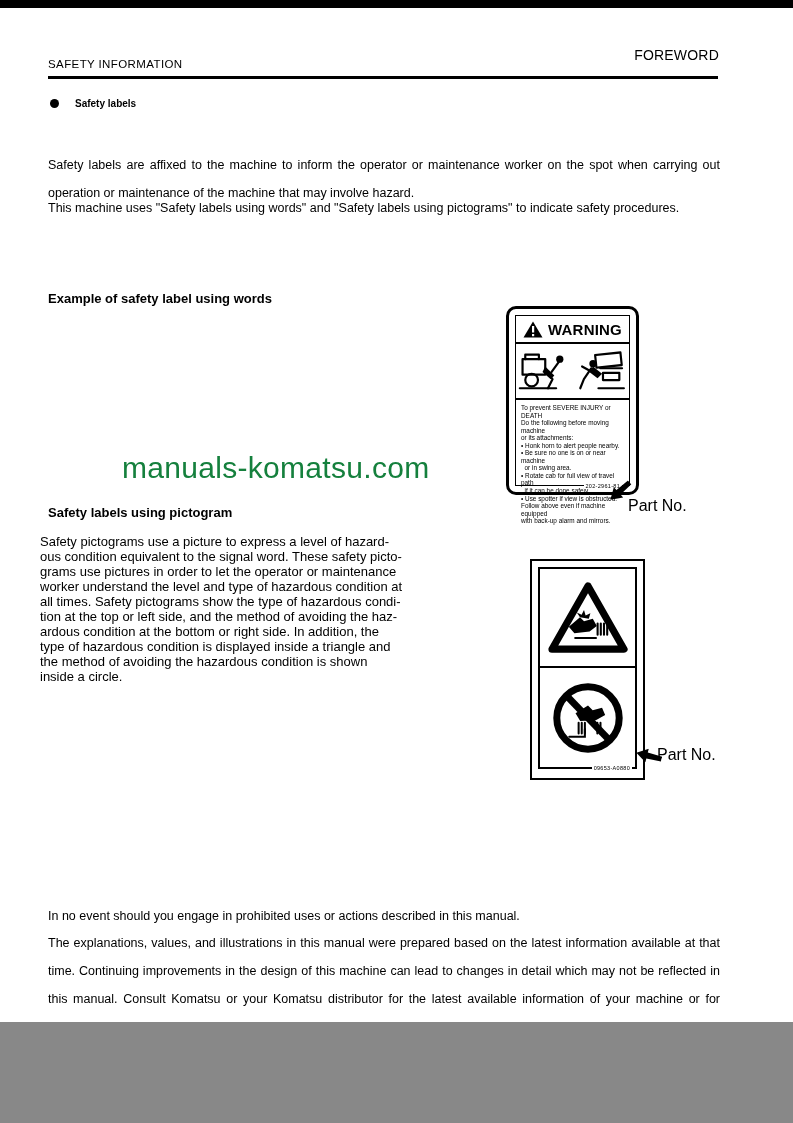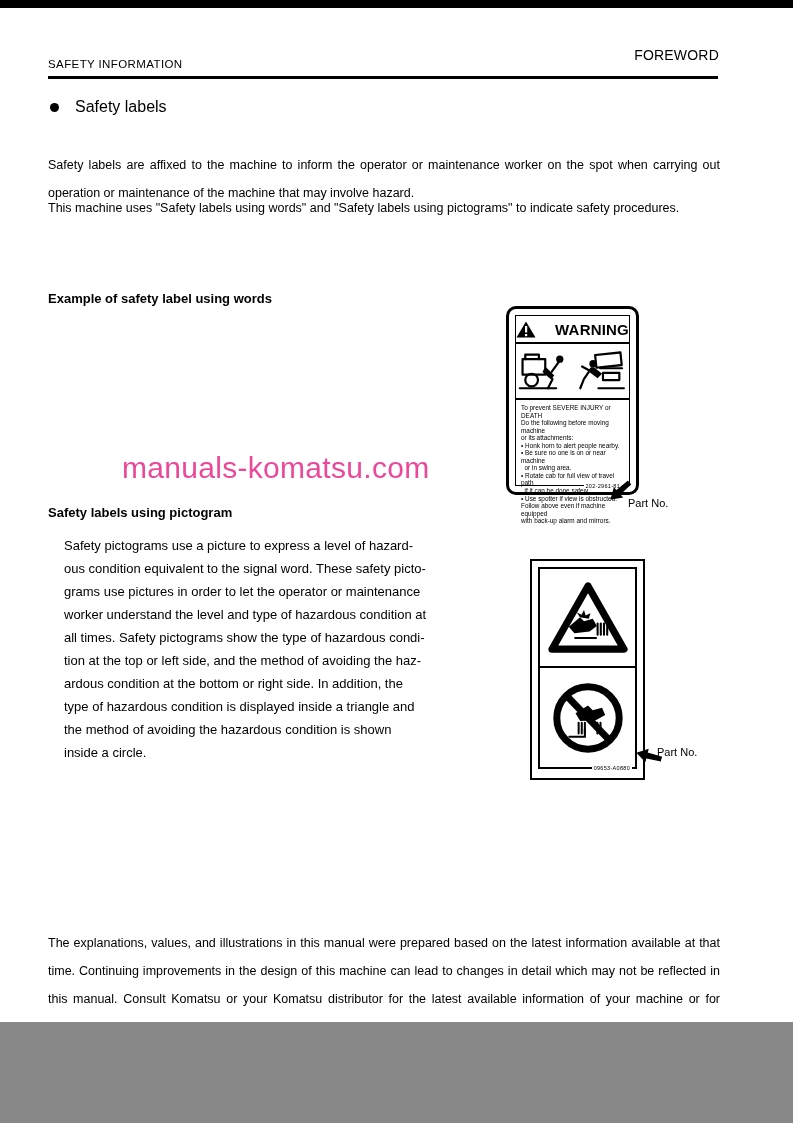--- a/index.html
+++ b/index.html
@@ -12,53 +12,53 @@
   .scan-bar { position:absolute; top:0; left:0; width:793px; height:8px; background:#000; }
 
   
   .header-left { position:absolute; left:48px; top:58px; font-size:11.5px; letter-spacing:0.4px; }
   .header-right { position:absolute; right:74px; top:47px; font-size:14px; letter-spacing:0.2px;margin-left:39px; }
   .header-rule { position:absolute; left:48px; top:76px; width:670px; height:3px; background:#000; }
 
   
   .bullet-heading { position:absolute; left:50px; top:98px; display:flex; align-items:center; gap:16px; }
   .bullet-dot { width:9px; height:9px; border-radius:50%; background:#000; flex:0 0 auto; }
-  .bullet-heading .txt { font-weight:normal; font-size:16px; }
+  .bullet-heading .txt { font-weight:bold; font-size:10px; }
   .subheading { position:absolute; left:48px; font-weight:bold; font-size:13px; }
   #words-heading { top:249px;margin-top:42px; }
   #picto-heading { top:505px; }
 
   
   .para {
     position:absolute; left:48px; width:672px;
     font-size:12.5px; line-height:28px; text-align:justify;
   }
   #p1 { top:151px; }
   #p2 { top:194px; }
   #c1 { top:799px; }
   #c2 { top:859px; }
   #c3 { top:902px; }
   #c4 { top:929px; }
   #note { top:1029px; }
 
   #picto-para {
-    position:absolute; left:64px; top:534px; width:424px;
-    font-size:13px; line-height:23px; white-space:pre-line;
+    position:absolute; left:40px; top:534px; width:424px;
+    font-size:13px; line-height:15px; white-space:pre-line;
   }
 
   .watermark {
     position:absolute; left:122px; top:451px;
-    font-size:30px; color:#ec4899; letter-spacing:0.3px;
+    font-size:30px; color:#15803d; letter-spacing:0.3px;
   }
 
   
   #warn-label { position:absolute; left:506px; top:306px; width:133px; height:189px; }
   .warn-outer { position:absolute; inset:0; border:3px solid #000; border-radius:10px; background:#fff; }
   .warn-inner { position:absolute; left:6px; top:6px; right:6px; bottom:6px; border:1px solid #000; }
-  .warn-header { height:26px; border-bottom:2px solid #000; display:flex; align-items:center; justify-content:space-between; gap:5px; }
+  .warn-header { height:26px; border-bottom:2px solid #000; display:flex; align-items:center; justify-content:center; gap:5px; }
   .warn-word { font-weight:bold; font-size:15px; letter-spacing:0.2px; }
   .warn-pics { height:52px; border-bottom:2px solid #000; display:flex; align-items:center; justify-content:space-around; padding:1px 2px; }
   .warn-text {
     padding:4px 2px 0 5px; font-size:6.4px; line-height:7.55px;
     white-space:pre-line; letter-spacing:0;
   }
   .warn-part {
     position:absolute; right:7px; bottom:-4px; background:#fff;
     font-size:5.5px; padding:0 2px; letter-spacing:0.3px;
   }
@@ -67,21 +67,21 @@
   #picto-label { position:absolute; left:530px; top:559px; width:111px; height:217px; border:2px solid #000; background:#fff; }
   .picto-inner { position:absolute; left:6px; right:6px; top:6px; bottom:9px; border:2px solid #000; }
   .picto-cell { height:50%; box-sizing:border-box; display:flex; align-items:center; justify-content:center; }
   .picto-cell.top { border-bottom:2px solid #000; }
   .picto-part {
     position:absolute; right:3px; bottom:-4px; background:#fff;
     font-size:5.5px; padding:0 2px; letter-spacing:0.3px;
   }
 
   
-  .part-caption { position:absolute; font-size:11px; }
+  .part-caption { position:absolute; font-size:16px; }
   #part1-caption { left:628px; top:497px; }
   #part2-caption { left:657px; top:746px; }
   .part-arrow { position:absolute; }
   #part1-arrow { left:607px; top:484px; transform:rotate(-42deg); }
   #part2-arrow { left:636px; top:749px; transform:rotate(14deg); }
 
   .footer-page { position:absolute; left:64px; top:1070px; font-weight:bold; font-size:13px; letter-spacing:0.5px; }
 </style>
 </head>
 <body>
@@ -202,17 +202,18 @@
       </div>
       <div class="picto-part">09653-A0880</div>
     </div>
   </div>
 
   <svg class="part-arrow" id="part2-arrow" width="26" height="14" viewBox="0 0 26 14">
     <polygon points="0,7 11,0 11,4 26,4.5 26,9.5 11,10 11,14" fill="#000"></polygon>
   </svg>
   <div class="part-caption" id="part2-caption">Part No.</div>
 
+  <div class="para" id="c3">In no event should you engage in prohibited uses or actions described in this manual.</div>
   <div class="para" id="c4">The explanations, values, and illustrations in this manual were prepared based on the latest information available at that time.  Continuing  improvements  in the design of this machine can lead to changes in detail which may not be reflected in this manual.  Consult Komatsu or your Komatsu distributor for the latest available information of your machine or for  questions  regarding information in this manual.</div>
 
   <div class="footer-page">1-6</div>
 
 </div>
 
 </body></html>

